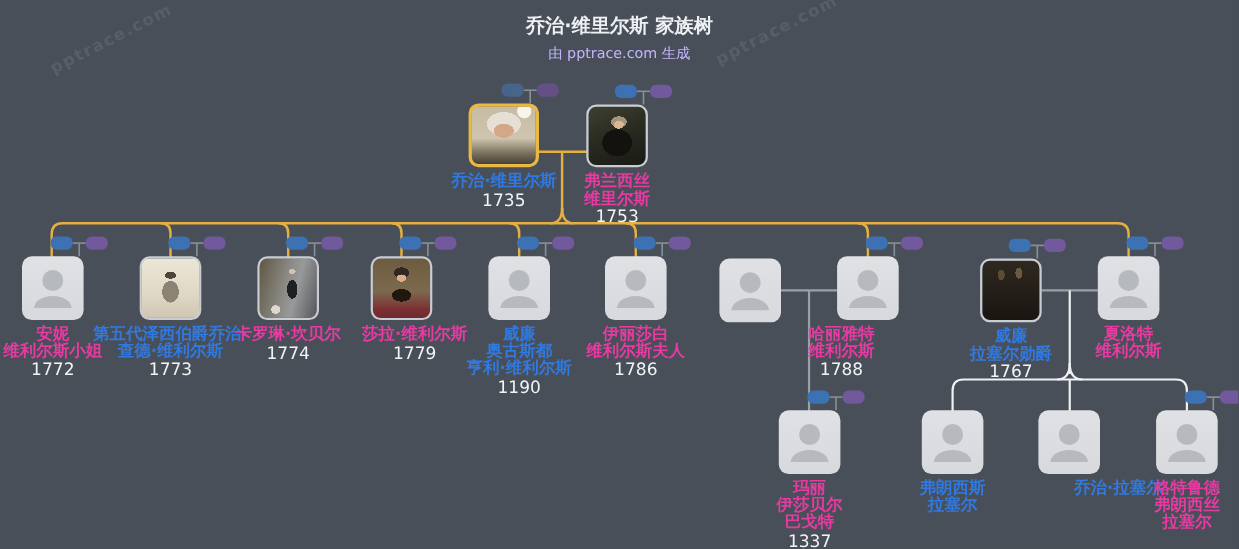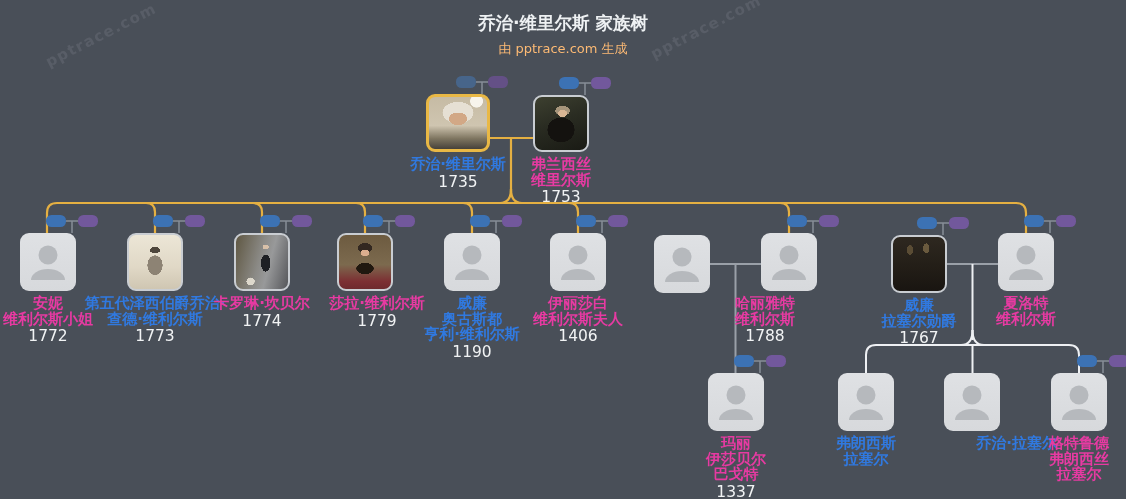--- a/index.html
+++ b/index.html
@@ -4,21 +4,21 @@
 <style>
   html,body{margin:0;padding:0;background:#494f58;}
   #canvas{position:relative;width:1126px;height:499px;background:#494f58;overflow:hidden;
           font-family:"DejaVu Sans","Liberation Sans",sans-serif;}
   
   .watermark{position:absolute;color:rgba(222,230,240,0.10);font-size:15px;font-weight:700;
              letter-spacing:1.5px;transform:rotate(-27deg);white-space:nowrap;z-index:0;user-select:none;}
   
   #header{position:absolute;top:11px;left:0;width:100%;text-align:center;z-index:2;}
   #title{font-size:17.5px;font-weight:700;color:#eef1f3;}
-  #subtitle{font-size:13px;color:#fdba74;margin-top:5px;}
+  #subtitle{font-size:13px;color:#c4b5fd;margin-top:5px;}
   
   #lines{position:absolute;left:0;top:0;z-index:1;}
   
   .portrait{position:absolute;border-radius:9px;box-sizing:border-box;z-index:3;}
   .portrait.photo{border:2px solid #c9cdd2;}
   .portrait.placeholder{background:linear-gradient(180deg,#dfe1e4 0%,#d7d9dc 100%);}
   .portrait.placeholder svg{display:block;width:100%;height:100%;}
   .ph-george{border:3px solid #e9b845 !important;background:
      radial-gradient(circle at 82% 8%, #f7f4ec 0 9%, rgba(0,0,0,0) 10%),
      radial-gradient(ellipse 26% 20% at 50% 42%, #d2a886 0 60%, rgba(0,0,0,0) 61%),
@@ -200,21 +200,21 @@
           <svg viewBox="0 0 56 58">
       <circle cx="28" cy="22" r="9.5" fill="#b6b9bd"></circle>
       <path d="M11,47 a17,11 0 0 1 34,0 z" fill="#b6b9bd"></path>
           </svg>
         </div>
         <div class="pill" style="left: 576px; top: 215px; background: rgb(60, 114, 180);"></div>
         <div class="pill" style="left: 608px; top: 215px; background: rgb(114, 88, 156);"></div>
         <div class="label" style="left: 493px; top: 296px;">
           <div class="pname female">伊丽莎白
 维利尔斯夫人</div>
-          <div class="pyear">1406</div>
+          <div class="pyear">1786</div>
         </div>
       </div>
       <div>
         <div class="portrait placeholder" style="left: 654px; top: 235px; width: 56px; height: 58px;">
           <svg viewBox="0 0 56 58">
       <circle cx="28" cy="22" r="9.5" fill="#b6b9bd"></circle>
       <path d="M11,47 a17,11 0 0 1 34,0 z" fill="#b6b9bd"></path>
           </svg>
         </div>
       </div>

